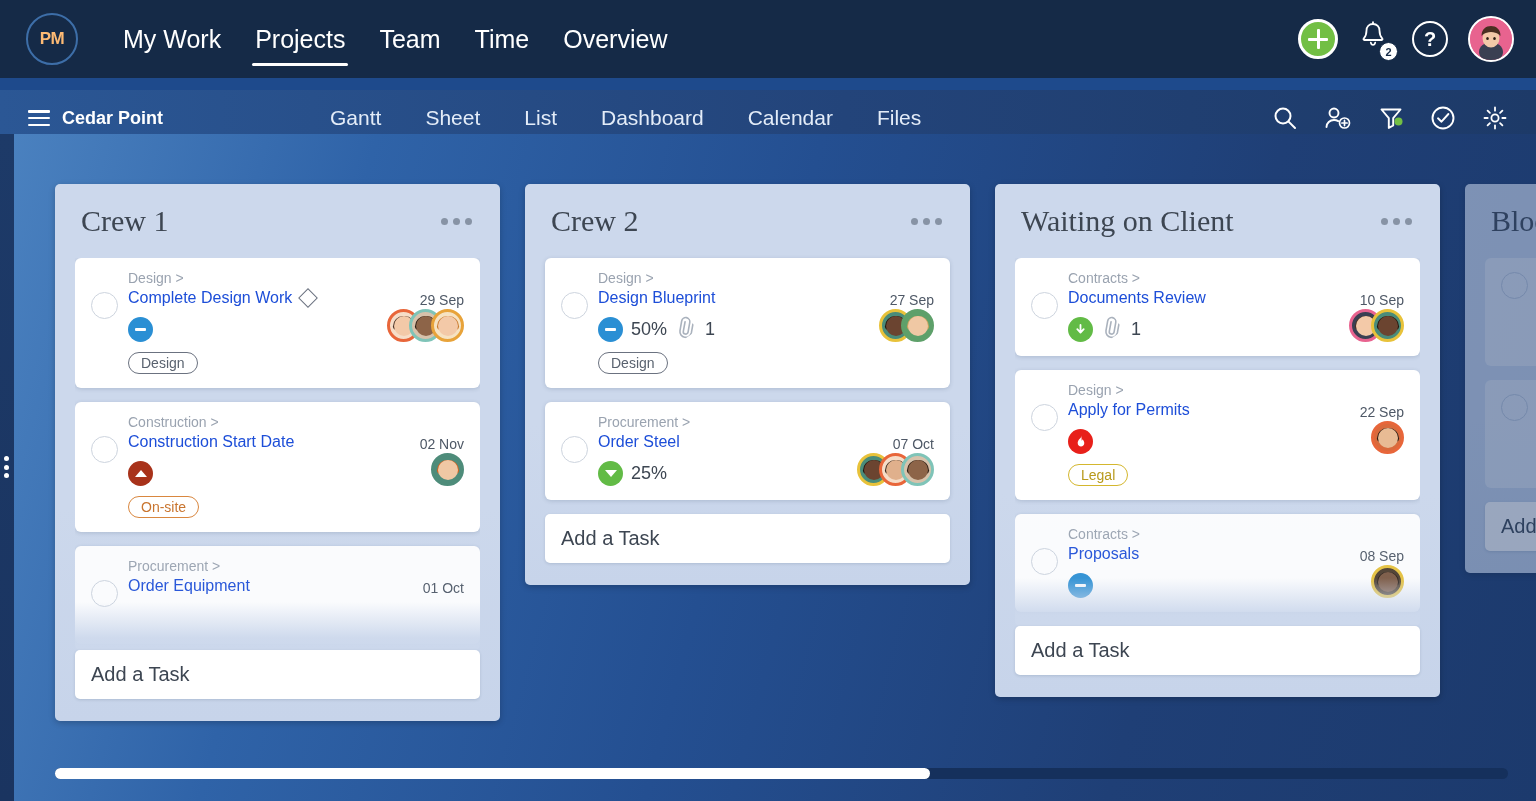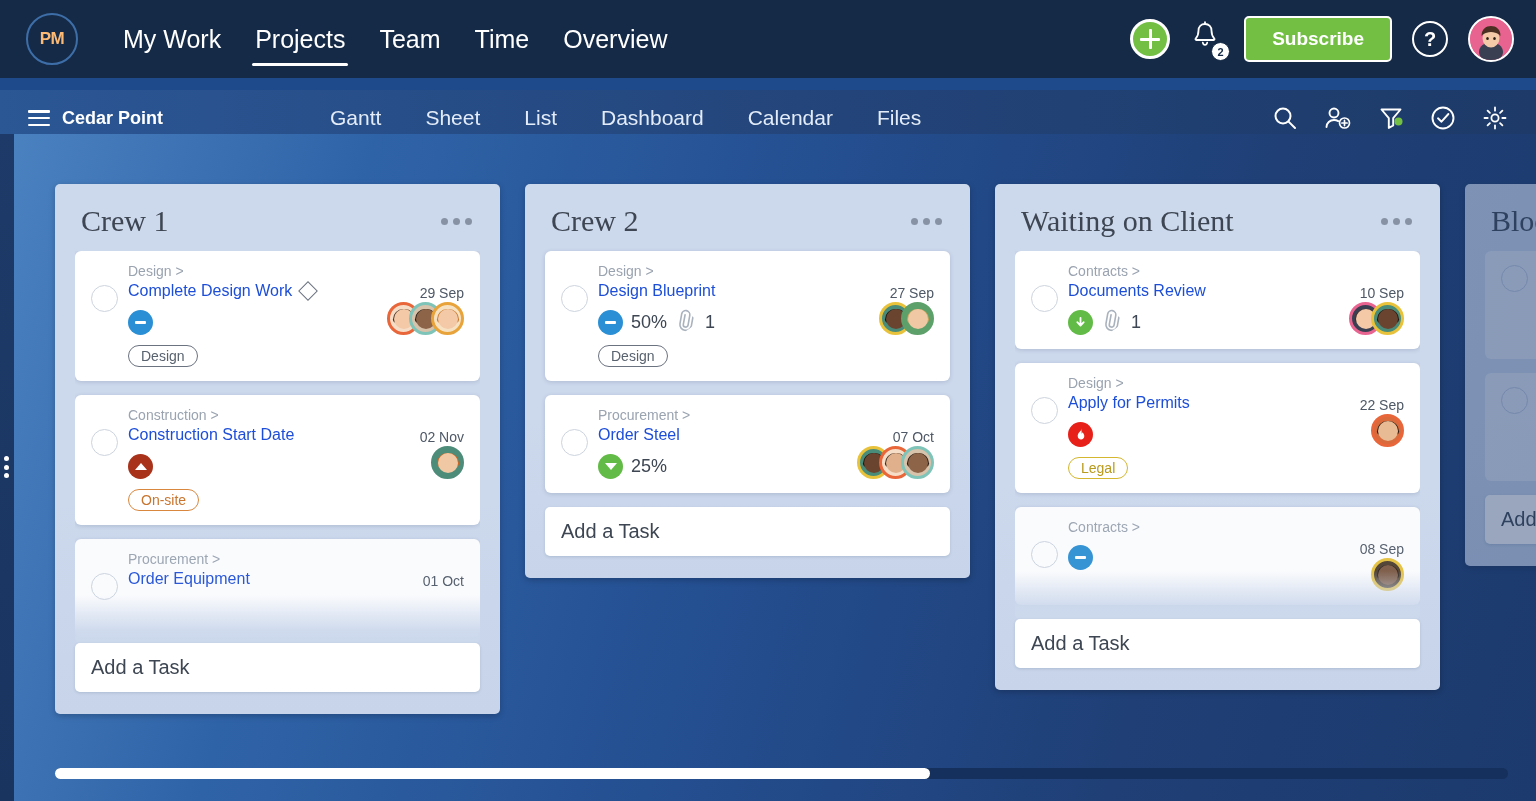--- a/index.html
+++ b/index.html
@@ -145,21 +145,21 @@
     width: 445px; flex: 0 0 445px;
     background: linear-gradient(to bottom, #ccd8ec 0%, #ccd8ec 60%, #c7d4ea 100%);
     border-radius: 5px;
     box-shadow: 0 2px 6px rgba(0,0,0,0.22);
     padding: 0 20px 22px 20px;
     position: relative;
   }
   .column.faded { opacity: 0.55; }
   .col-head {
     display: flex; align-items: center; justify-content: space-between;
-    padding: 20px 2px 13px 6px;
+    padding: 20px 2px 20px 6px;
   }
   .col-title {
     font-family: "Liberation Serif", serif;
     font-size: 30px; color: #3d4652; white-space: nowrap;
   }
   .col-dots { display: flex; gap: 5px; cursor: pointer; padding: 6px; }
   .col-dots i { width: 7px; height: 7px; border-radius: 50%; background: #8793a5; display: block; }
 
   .card {
     background: #ffffff; border-radius: 6px;
@@ -281,21 +281,20 @@
   <div class="topnav-right">
     <div class="plus-btn"></div>
     <div class="bell-wrap">
       <svg width="30" height="32" viewBox="0 0 30 32" fill="none">
         <path d="M15 5c-4 0-6.5 2.8-6.5 6.5 0 5-1.6 6.8-2.8 8.1-.5.5-.2 1.4.6 1.4h17.4c.8 0 1.1-.9.6-1.4-1.2-1.3-2.8-3.1-2.8-8.1C21.5 7.8 19 5 15 5z" stroke="#fff" stroke-width="1.8"></path>
         <path d="M15 3.2v2" stroke="#fff" stroke-width="1.8" stroke-linecap="round"></path>
         <path d="M12.8 23.6c.3 1.4 1.2 2.3 2.2 2.3s1.9-.9 2.2-2.3" stroke="#fff" stroke-width="1.8" stroke-linecap="round"></path>
       </svg>
       <div class="badge">2</div>
     </div>
-    <div class="subscribe-btn">Subscribe</div>
     <div class="help-btn">?</div>
     <div class="avatar-top">
       <svg width="42" height="42" viewBox="0 0 42 42">
         <circle cx="21" cy="21" r="21" fill="#e8638f"></circle>
         <ellipse cx="21" cy="34" rx="12" ry="10" fill="#3a3f52"></ellipse>
         <ellipse cx="21" cy="20" rx="8.5" ry="9.5" fill="#f3c9a8"></ellipse>
         <path d="M11.5 18c0-7 4.5-10 9.5-10s9.5 3 9.5 10c0 0-3-4-9.5-4s-9.5 4-9.5 4z" fill="#4a2f22"></path>
         <ellipse cx="17.5" cy="20.5" rx="1.3" ry="1.6" fill="#2c2016"></ellipse>
         <ellipse cx="24.5" cy="20.5" rx="1.3" ry="1.6" fill="#2c2016"></ellipse>
       </svg>
@@ -604,20 +603,23 @@
                   <div class="face" style="background:#e8bb94"></div>
               </div>
             </div>
           </div>
         </div>
 
         <div class="card ghost">
           <div class="card-check"></div>
           <div class="card-body">
             <div class="card-crumb">Contracts &gt;</div>
+            <div class="card-title-row">
+              <div class="card-title">Proposals</div>
+            </div>
             <div class="card-meta">
               <div class="prio prio-med"></div>
             </div>
           </div>
           <div class="card-right">
             <div class="card-date">08 Sep</div>
             <div class="avatars">
               <div class="av" style="border-color:#e8c23a;background:#4a3a2a">
                 <div class="hair" style="background:#22170f"></div>
                   <div class="face" style="background:#7a5740"></div>

